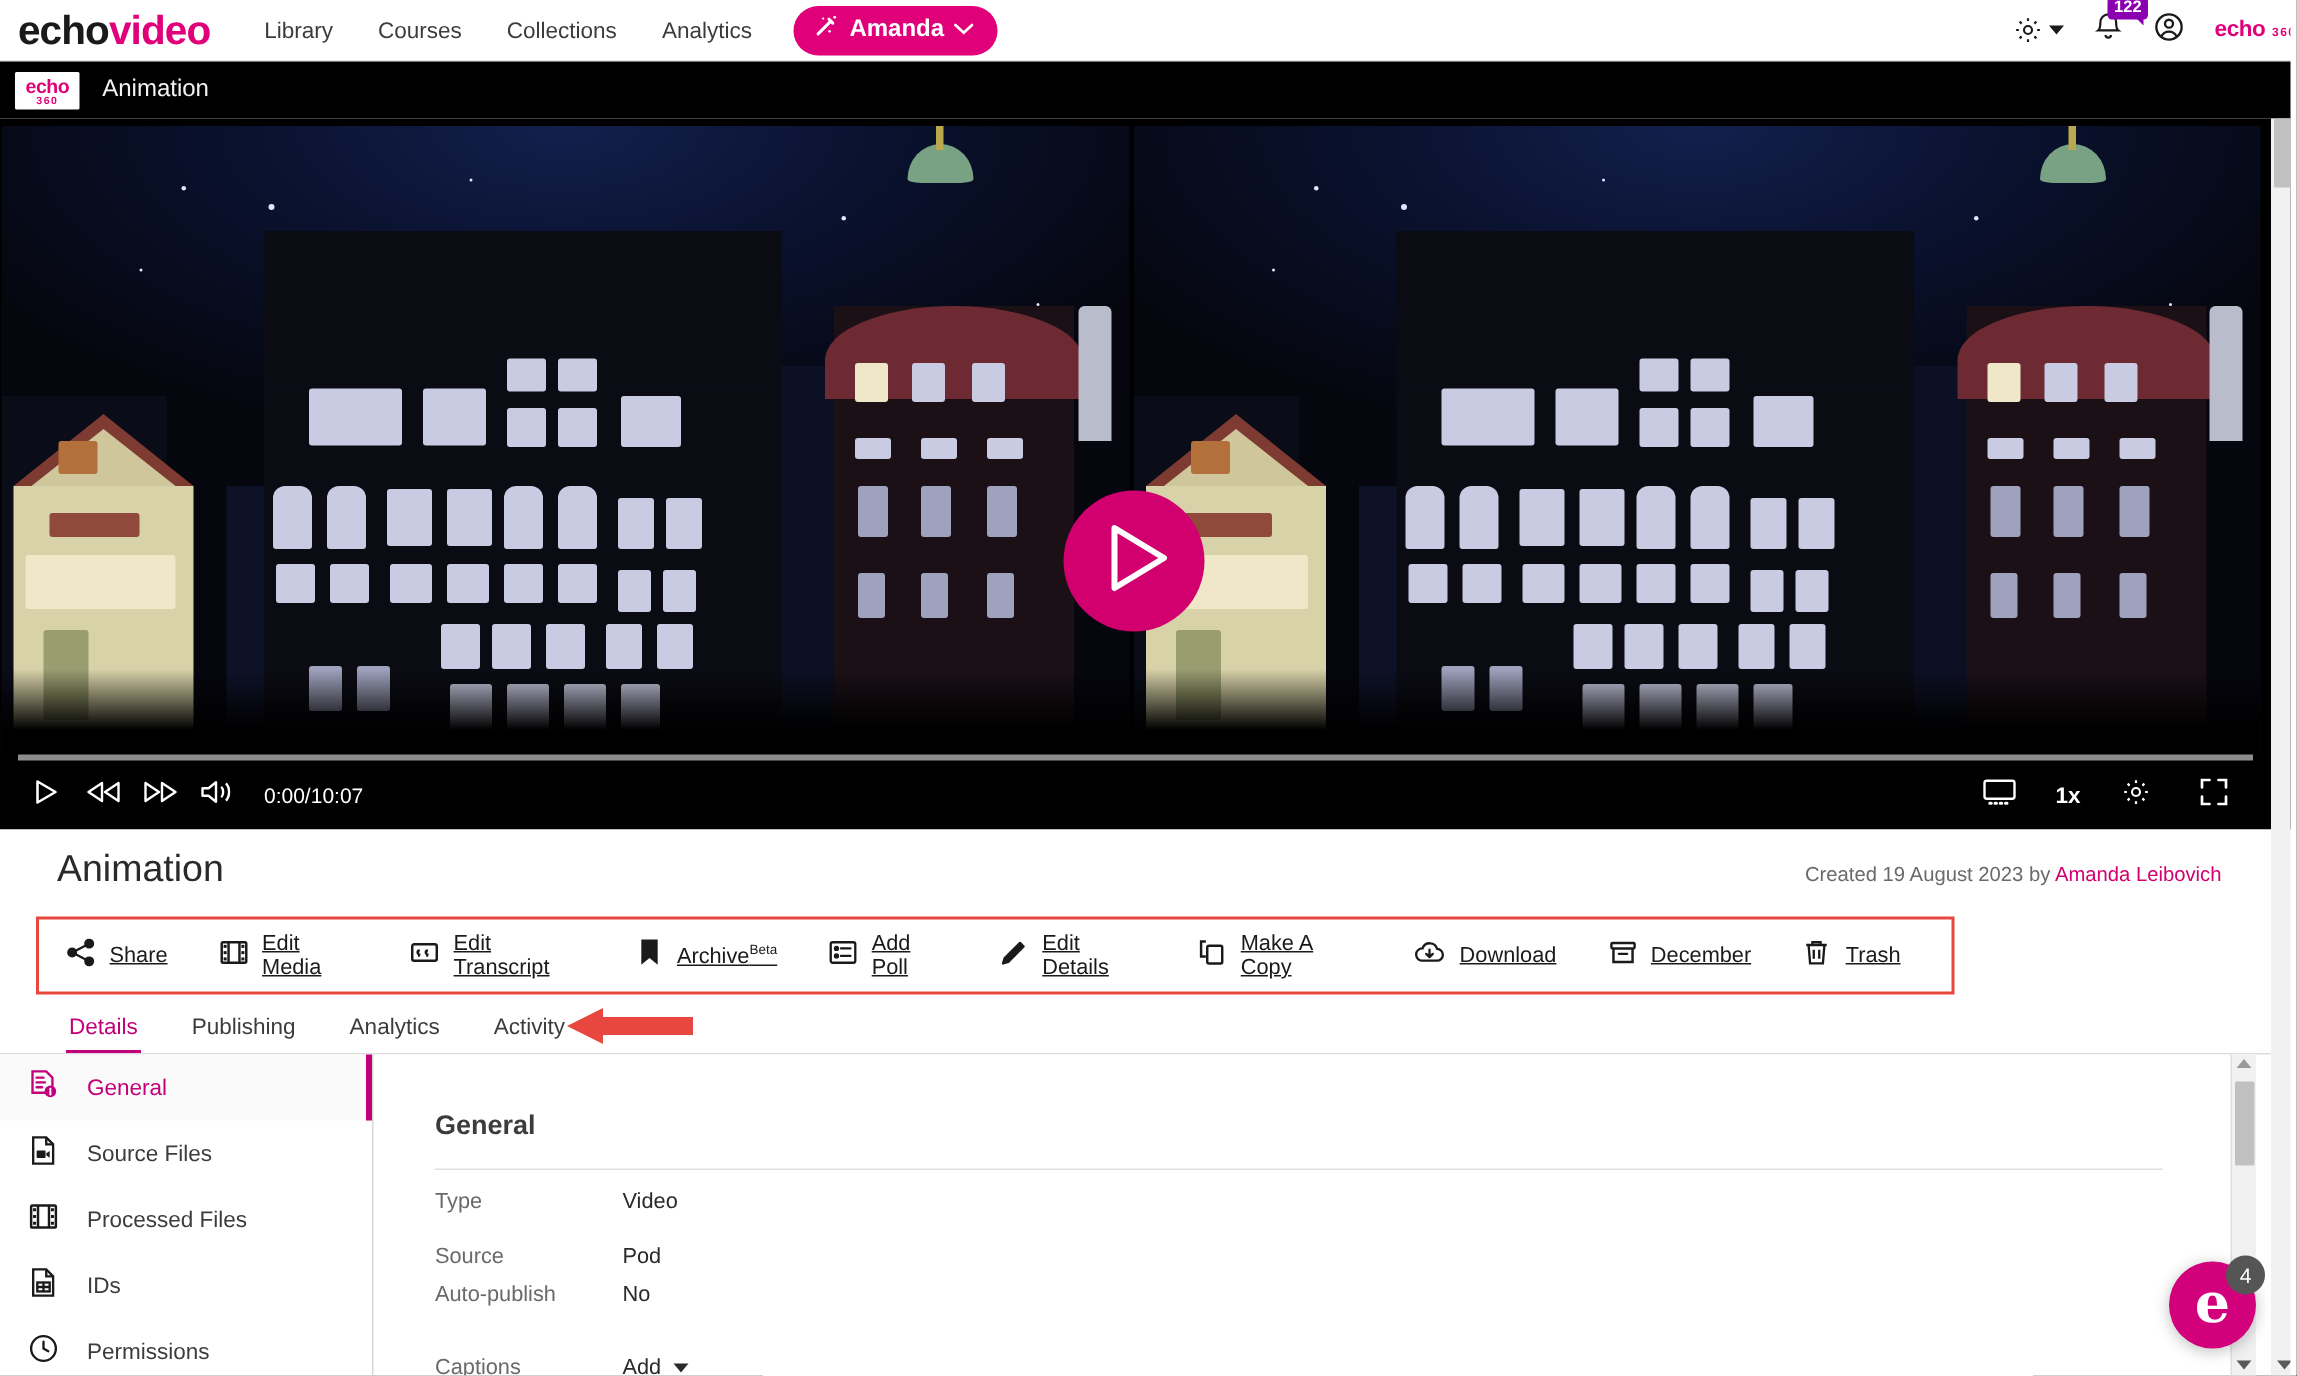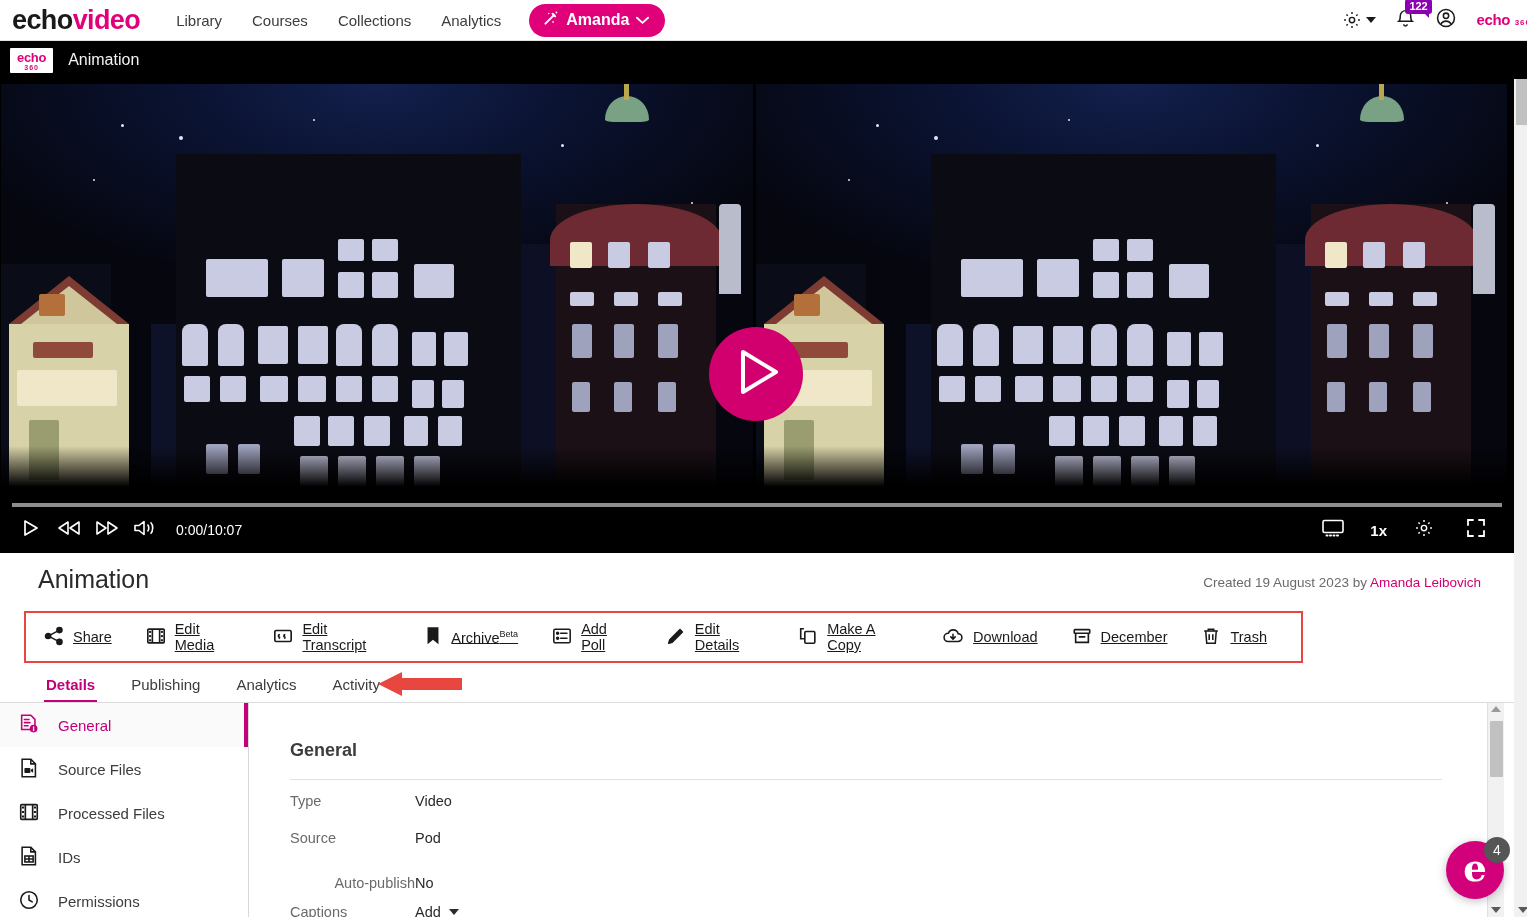--- a/index.html
+++ b/index.html
@@ -149,21 +149,21 @@
     color: #1a1a1a; font-size: 14.5px;
   }
   .action .alabel { text-decoration: underline; position: relative; }
   .action .beta { font-size: 9px; vertical-align: super; text-decoration: none; }
 
   
   .tabs { position: absolute; top: 668px; left: 28px; display: flex; align-items: center; gap: 0; }
   .tab {
     padding: 8px 18px 10px 18px; font-size: 15px; color: #3c3c3c; cursor: pointer; position: relative;
   }
-  .tab.active { color: #c2007a; font-weight: bold; }
+  .tab.active { color: #c2007a; font-weight: normal; }
   .tab.active::after {
     content: ""; position: absolute; left: 16px; right: 16px; bottom: 0; height: 3px; background: #c2007a;
   }
   .tabs-rule { position: absolute; top: 702px; left: 0; width: 1519px; height: 1px; background: #dcdcdc; }
 
   
   .arrow-ann { position: absolute; left: 378px; top: 672px; width: 84px; height: 24px; }
 
   
   .sidebar {
@@ -750,21 +750,21 @@
     <div class="frow" style="top:90px;">
       <div class="flabel">Type</div>
       <div class="fvalue">Video</div>
     </div>
 
     <div class="frow" style="top:127px;">
       <div class="flabel">Source</div>
       <div class="fvalue">Pod</div>
     </div>
 
-    <div class="frow" style="top:172px;text-align:right;">
+    <div class="frow" style="top:152px;">
       <div class="flabel">Auto-publish</div>
       <div class="fvalue">No</div>
     </div>
 
     <div class="frow" style="top:201px;">
       <div class="flabel">Captions</div>
       <div class="fvalue">
         <span>Add</span>
         <span class="chev"></span>
       </div>

